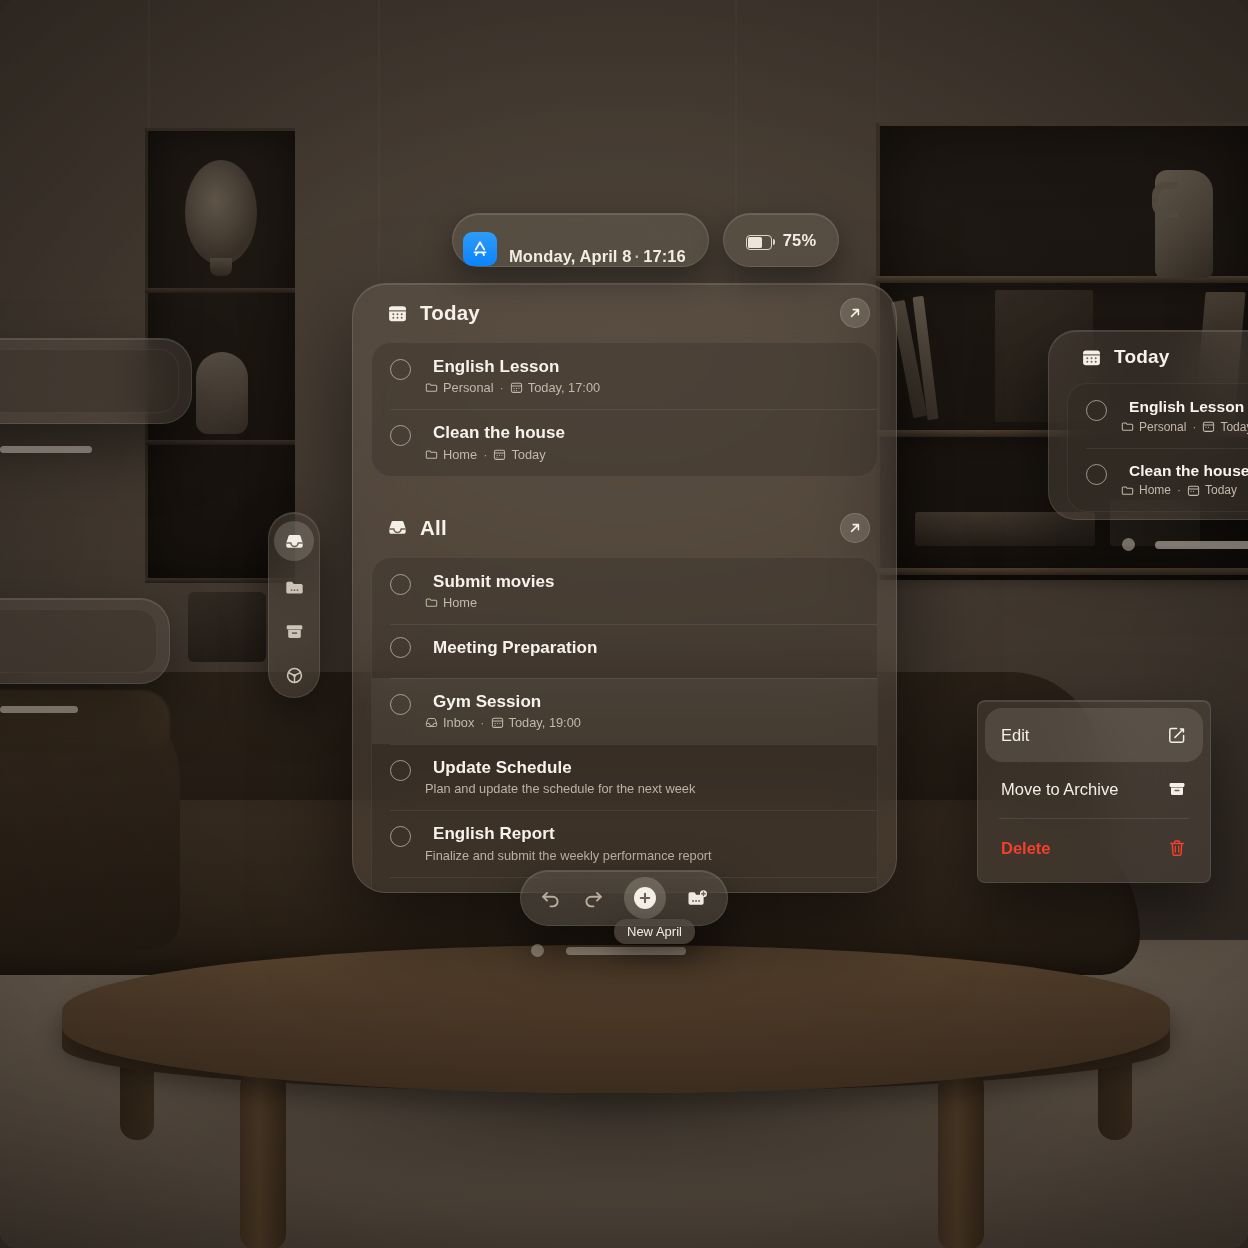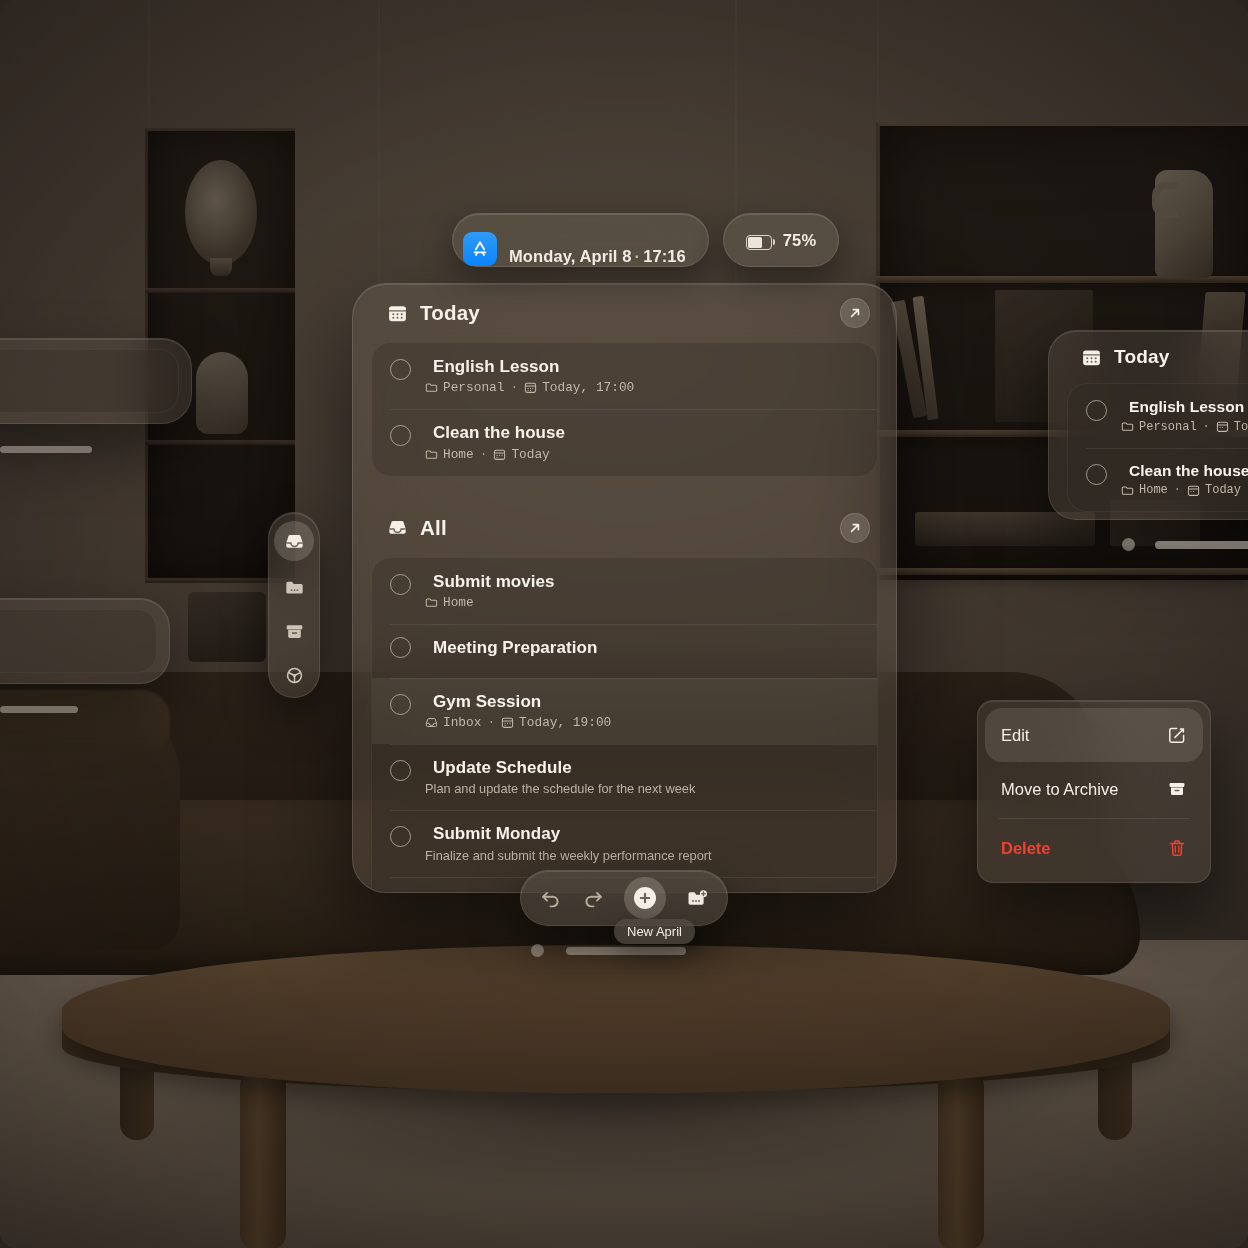--- a/index.html
+++ b/index.html
@@ -276,21 +276,21 @@
     cursor: pointer;
   }
   .task-main { min-width: 0; flex: 1; }
   .task-title {
     color: #f7f3ec; font-size: 17px; font-weight: 600; letter-spacing: .05px;
     line-height: 1.26; white-space: nowrap; overflow: hidden; margin-left: 8px;
   }
   .task-meta {
     margin-top: 3px;
     color: #c3b8aa; font-size: 12.8px; font-weight: 500;
-    display: flex; align-items: center; gap: 5px; white-space: nowrap; font-family: Liberation Mono, monospace;
+    display: flex; align-items: center; gap: 5px; white-space: nowrap;
   }
   .task-meta .mid-dot { color: #a89d8f; margin: 0 1px; }
   .task-note {
     margin-top: 3px; color: #bdb2a4; font-size: 12.8px; font-weight: 500;
     white-space: nowrap; overflow: hidden;
   }
   .m-ico { width: 13px; height: 13px; flex: none; display: block; }
 
   
   #sidebar {
@@ -308,21 +308,21 @@
     width: 40px; height: 36px; border-radius: 13px;
     display: flex; align-items: center; justify-content: center;
     cursor: pointer;
   }
   .side-btn.active { background: rgba(226,218,206,.20); border-radius: 50%; width: 40px; height: 40px; }
   .side-ico { width: 21px; height: 21px; display: block; }
 
   
   #context-menu {
     position: absolute; left: 977px; top: 700px; width: 234px;
-    border-radius: 16px; z-index: 45; padding: 7px;
+    border-radius: 8px; z-index: 45; padding: 7px;
     background: rgba(84,76,67,.44);
     backdrop-filter: blur(28px);
     -webkit-backdrop-filter: blur(28px);
     border: 1px solid rgba(255,255,255,.10);
     box-shadow: 0 30px 64px rgba(0,0,0,.52), inset 0 1px 0 rgba(255,255,255,.11);
   }
   .menu-item {
     height: 54px; display: flex; align-items: center; gap: 10px;
     padding: 0 16px; border-radius: 17px; cursor: pointer;
     position: relative;
@@ -698,21 +698,21 @@
           <div class="chk"></div>
           <div class="task-main">
             <div class="task-title">Update Schedule</div>
             <div class="task-note">Plan and update the schedule for the next week</div>
           </div>
         </div>
 
         <div class="task-row">
           <div class="chk"></div>
           <div class="task-main">
-            <div class="task-title">Submit Monday</div>
+            <div class="task-title">English Report</div>
             <div class="task-note">Finalize and submit the weekly performance report</div>
           </div>
         </div>
 
         <div class="task-row" style="padding-top:18px">
           
           
         </div>
 
       </div>

